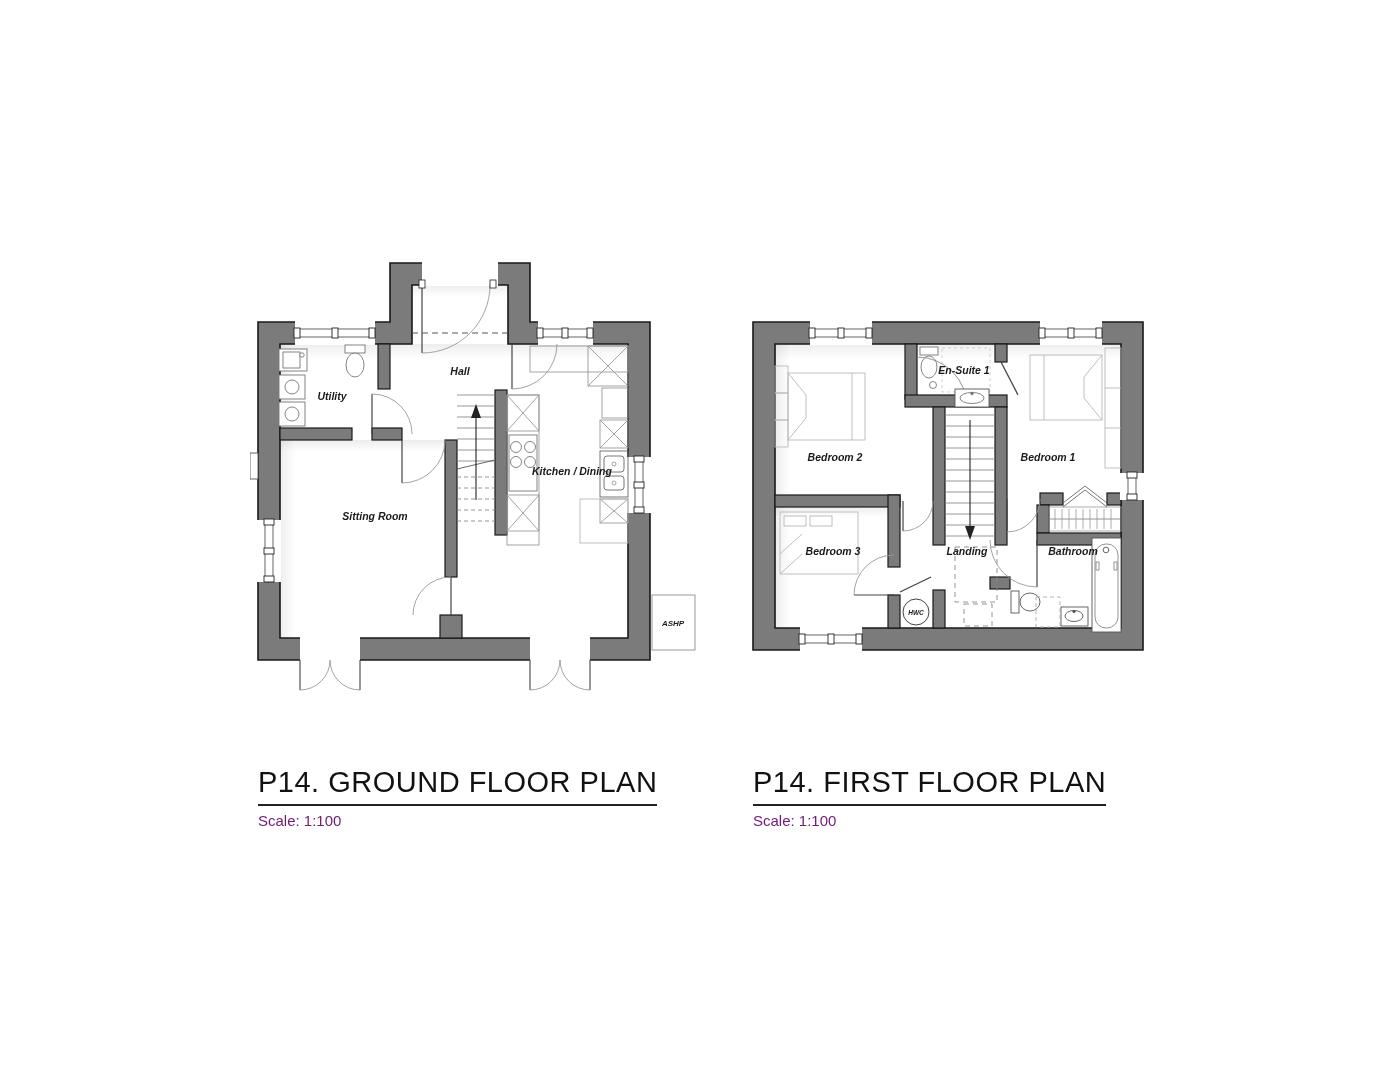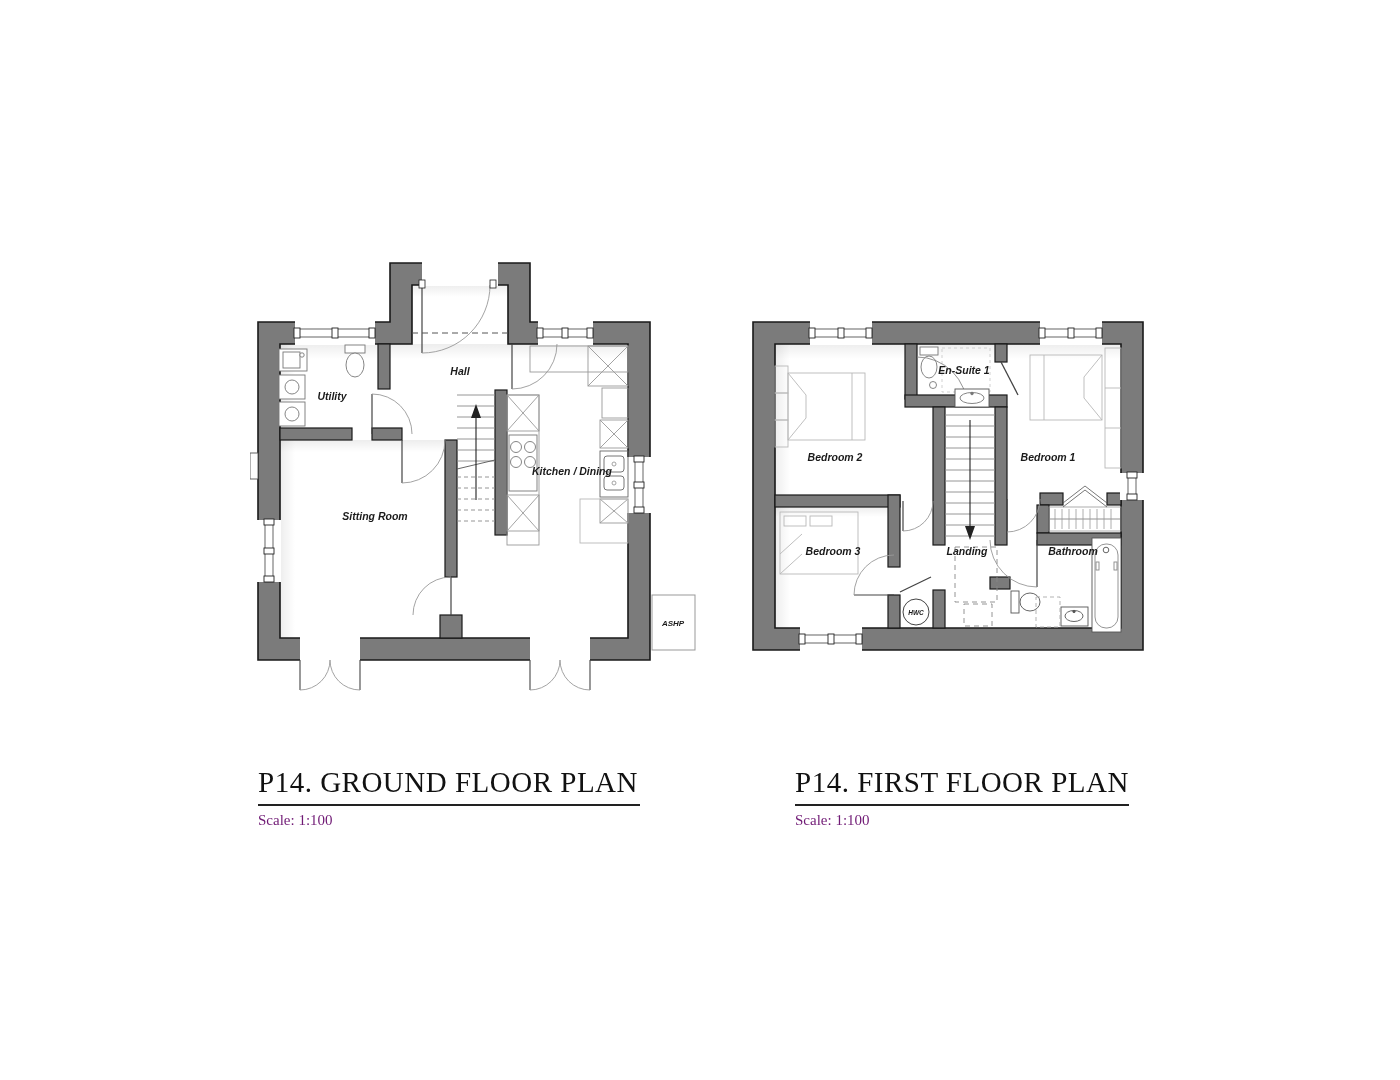--- a/index.html
+++ b/index.html
@@ -1,23 +1,23 @@
 <!DOCTYPE html>
 <html><head>
 <meta charset="utf-8">
 <style>
   html,body{margin:0;padding:0;background:#fff;}
   #page{position:relative;width:1400px;height:1080px;background:#ffffff;overflow:hidden;
         font-family:"Liberation Sans",sans-serif;}
   .plan-svg{position:absolute;}
   #ground-svg{left:250px;top:255px;}
   #first-svg{left:740px;top:300px;}
-  .title-block{position:absolute;color:#111;font-family:Liberation Serif, serif;}
+  .title-block{position:absolute;color:#111;}
   #ground-title-block{left:258px;top:766px;}
-  #first-title-block{left:795px;top:766px;}
+  #first-title-block{left:753px;top:766px;}
   .plan-title{font-size:29px;letter-spacing:0.5px;padding-bottom:5px;border-bottom:2px solid #222;
               display:inline-block;white-space:nowrap;}
   #ground-title-block .plan-title{min-width:382px;}
   #first-title-block .plan-title{min-width:333px;}
   .scale-label{font-size:15px;margin-top:6px;color:#701a75;}
   svg text.room{font-family:"Liberation Sans",sans-serif;font-size:10.5px;font-style:italic;
                 font-weight:bold;fill:#1a1a1a;text-anchor:middle;}
   svg text.tag{font-family:"Liberation Sans",sans-serif;font-size:8px;font-style:italic;
                font-weight:bold;fill:#1a1a1a;text-anchor:middle;}
   svg text.tagsm{font-family:"Liberation Sans",sans-serif;font-size:6.5px;font-style:italic;

